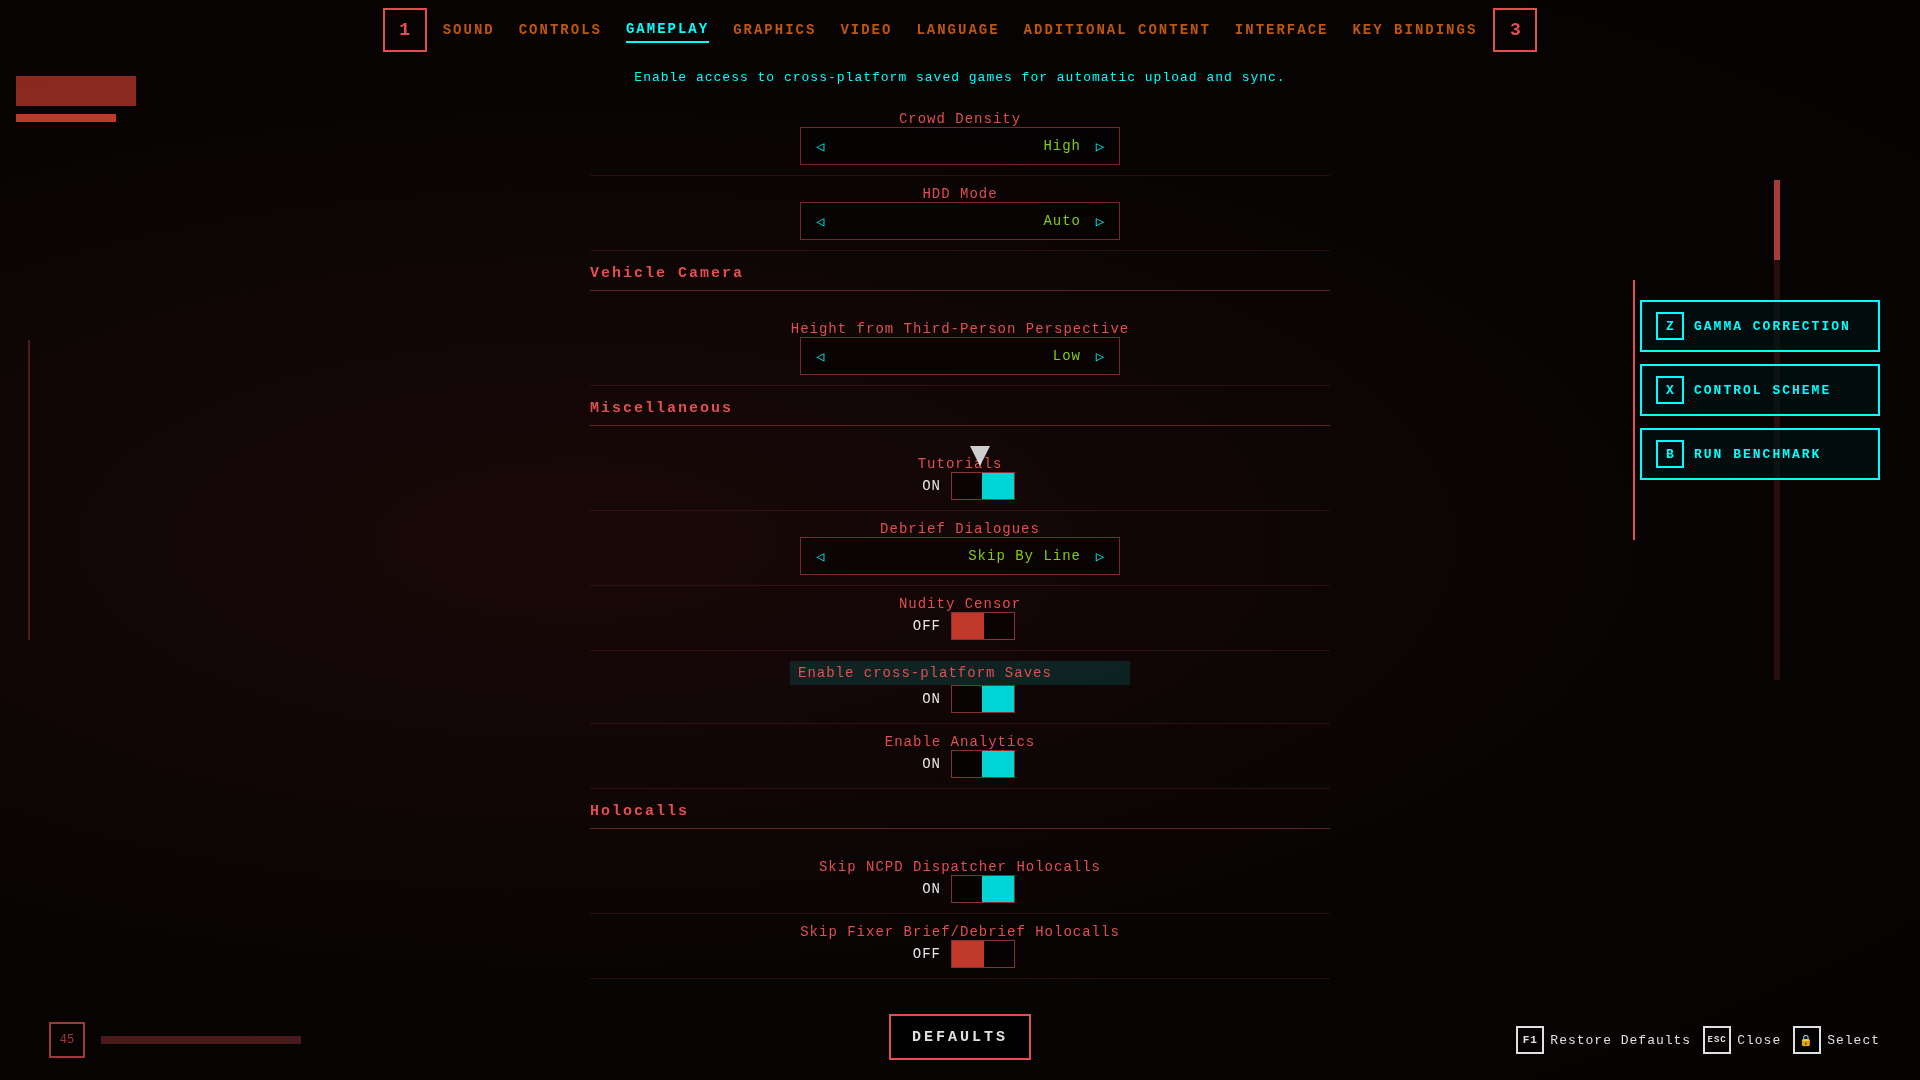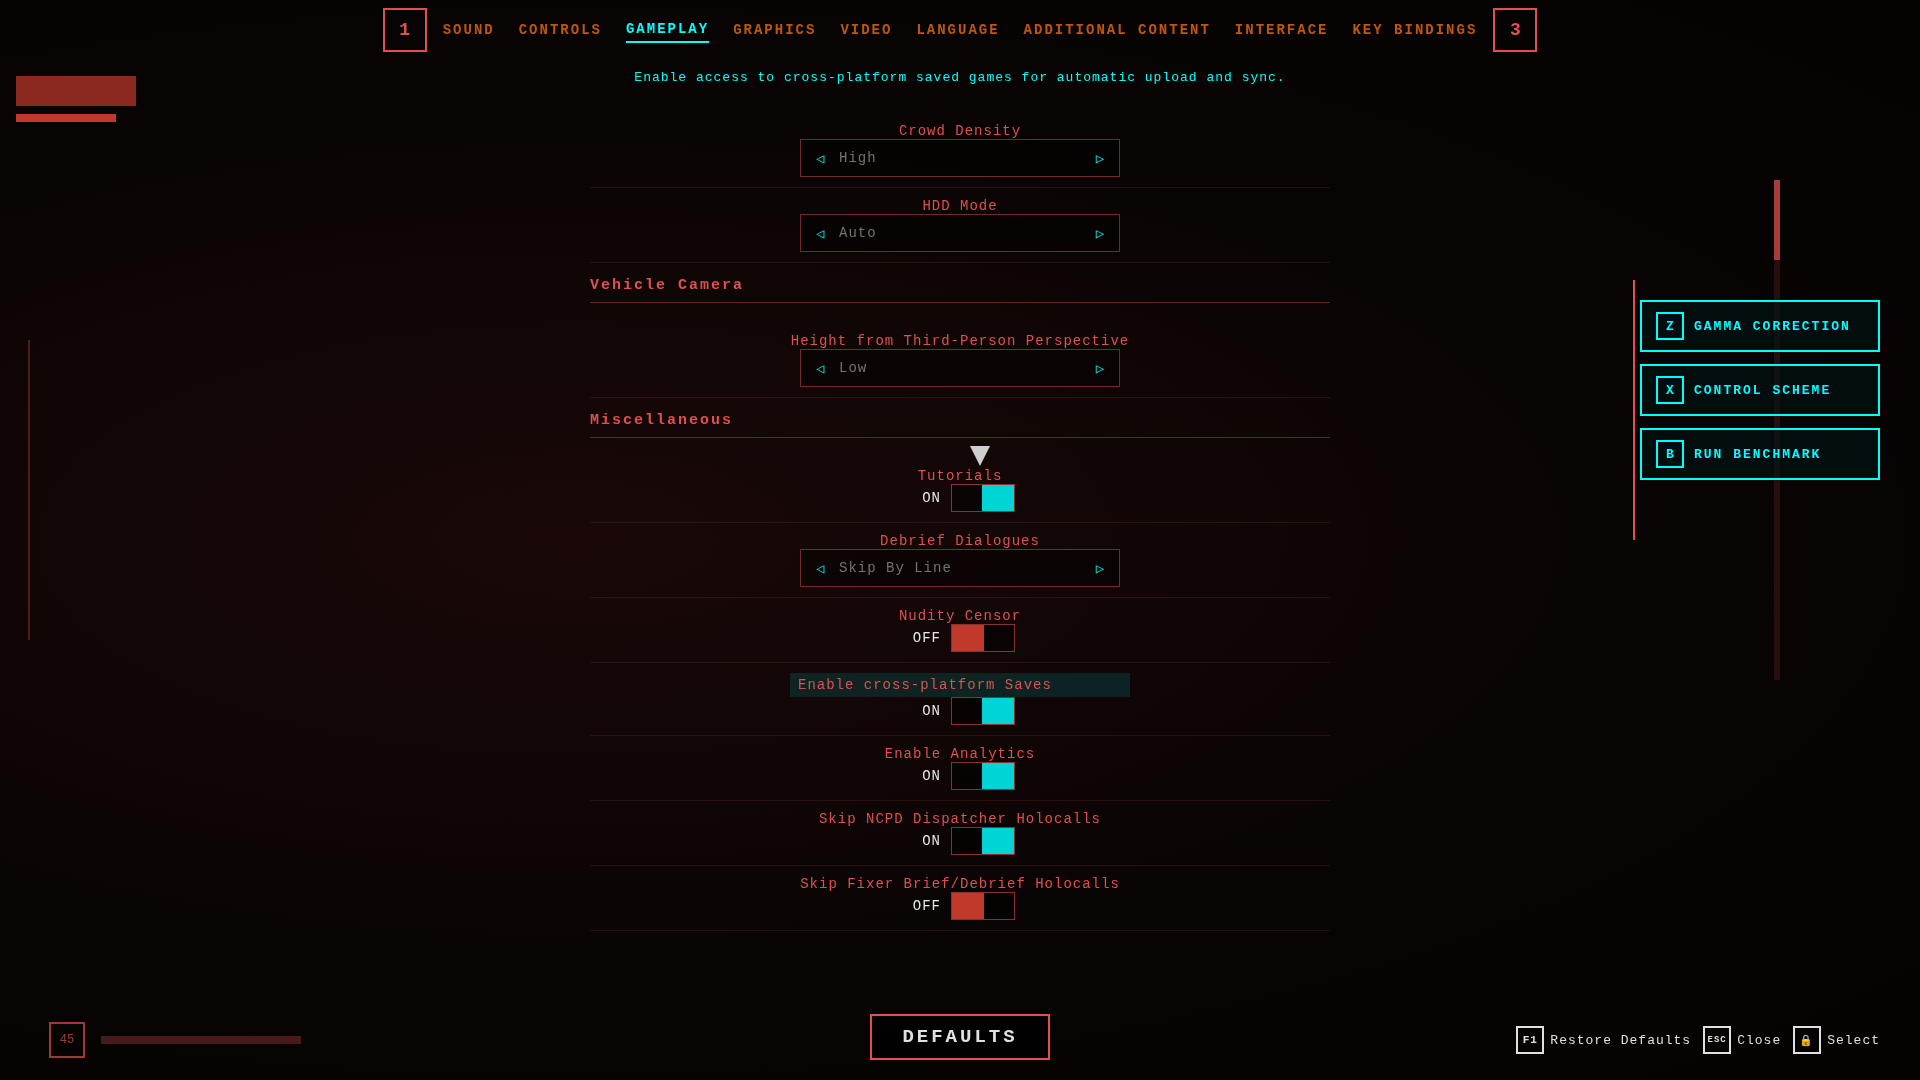--- a/index.html
+++ b/index.html
@@ -119,21 +119,21 @@
       top: 60px;
       bottom: 80px;
       z-index: 10;
     }
 
     .sync-notice {
       text-align: center;
       color: #00ffff;
       font-size: 13px;
       letter-spacing: 1px;
-      margin-bottom: 28px;
+      margin-bottom: 16px;
       padding-top: 10px;
     }
 
     .settings-container {
       width: 740px;
       margin: 0 auto;
     }
 
     .setting-row {
       display: flex;
@@ -183,22 +183,22 @@
       align-items: center;
       justify-content: center;
       color: #00ffff;
       font-size: 14px;
       cursor: pointer;
       flex-shrink: 0;
     }
 
     .selector-value {
       flex: 1;
-      text-align: left;
-      color: #737373;
+      text-align: right;
+      color: #84cc16;
       font-size: 14px;
       letter-spacing: 1px;
     }
 
     
     .toggle-control {
       display: flex;
       align-items: center;
       gap: 10px;
     }
@@ -329,29 +329,29 @@
       width: 200px;
       height: 8px;
       background: rgba(224, 80, 80, 0.3);
     }
 
     .defaults-btn {
       position: absolute;
       left: 50%;
       transform: translateX(-50%);
       bottom: 20px;
-      width: 180px;
+      width: 142px;
       height: 46px;
       border: 2px solid #e05050;
       background: rgba(0,0,0,0.6);
       display: flex;
       align-items: center;
       justify-content: center;
       color: #e0e0e0;
-      font-size: 19px;
+      font-size: 15px;
       font-weight: bold;
       letter-spacing: 3px;
       cursor: pointer;
       z-index: 15;
     }
 
     .bottom-right {
       display: flex;
       align-items: center;
       gap: 12px;
@@ -526,20 +526,21 @@
     <div class="setting-row">
       <span class="setting-label">Enable Analytics</span>
       <div class="toggle-control">
         <span class="toggle-status">ON</span>
         <div class="toggle-switch toggle-on">
           <div class="toggle-track"></div>
         </div>
       </div>
     </div>
 
+    <div class="section-header">Holocalls</div>
 
     <div class="setting-row">
       <span class="setting-label">Skip NCPD Dispatcher Holocalls</span>
       <div class="toggle-control">
         <span class="toggle-status">ON</span>
         <div class="toggle-switch toggle-on">
           <div class="toggle-track"></div>
         </div>
       </div>
     </div>

